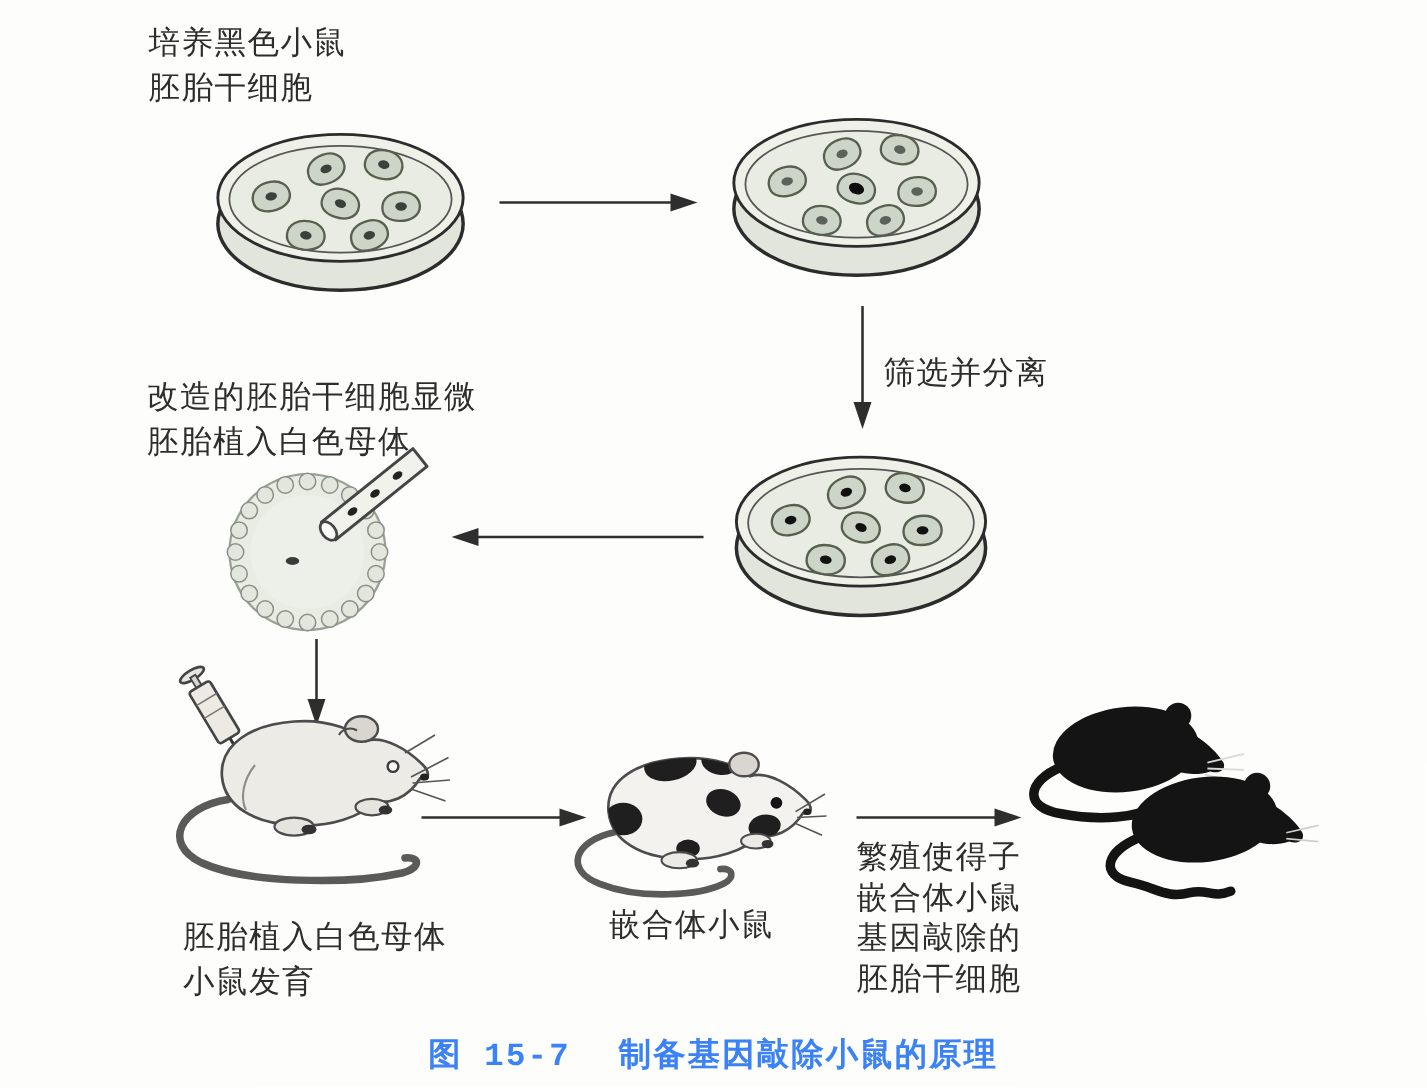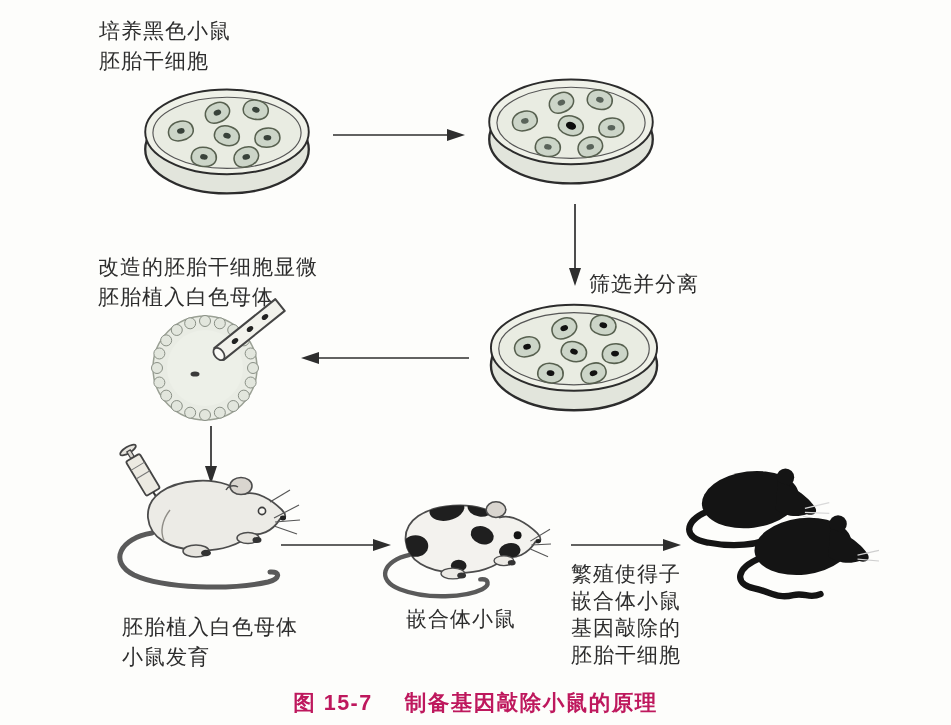--- a/index.html
+++ b/index.html
@@ -1,35 +1,35 @@
 <!DOCTYPE html>
 <html><head>
 <meta charset="utf-8">
 <style>
   html,body{margin:0;padding:0;background:#ffffff;}
   .canvas{position:relative;width:951px;height:725px;background:#fdfdfb;
-          font-family:Liberation Sans, sans-serif;color:#2d2d2d;overflow:hidden;}
+          font-family:Liberation Mono, monospace;color:#2d2d2d;overflow:hidden;}
   .lbl{position:absolute;font-size:21px;line-height:30px;white-space:pre-line;letter-spacing:1px;}
   .lbl.tight{line-height:27px;}
   .lbl.mh28{line-height:28px;}
   svg{position:absolute;overflow:visible;}
   .arrow line{stroke:#2e2e2e;stroke-width:1.7;}
   .arrow polygon{fill:#2e2e2e;}
   .caption{position:absolute;left:0;right:0;top:688px;text-align:center;
            font-weight:bold;font-size:21.5px;letter-spacing:1.5px;}
   .caption .num{margin-right:32px;}
 </style>
 </head>
 <body>
 
 <div class="canvas">
 
   <div class="lbl" style="left:99px;top:16px;">培养黑色小鼠
 胚胎干细胞</div>
-  <div class="lbl" style="left:589px;top:236px;margin-top:33px;">筛选并分离</div>
+  <div class="lbl" style="left:589px;top:236px;">筛选并分离</div>
   <div class="lbl" style="left:98px;top:252px;">改造的胚胎干细胞显微
 胚胎植入白色母体</div>
   <div class="lbl" style="left:406px;top:604px;">嵌合体小鼠</div>
   <div class="lbl" style="left:122px;top:612px;">胚胎植入白色母体
 小鼠发育</div>
   <div class="lbl tight" style="left:571px;top:560px;">繁殖使得子
 嵌合体小鼠
 基因敲除的
 胚胎干细胞</div>
 
@@ -274,17 +274,17 @@
       <ellipse cx="56" cy="38" rx="50" ry="29" transform="rotate(-7 56 38)" fill="#141414"></ellipse>
       <circle cx="92" cy="15" r="9" fill="#141414"></circle>
       <path d="M84,20 C102,24 118,38 123,47 C125,52 120,55 114,53 C102,57 90,54 82,48 Z" fill="#141414"></path>
       <g stroke="#cfcfcf" stroke-width="1.2" fill="none">
         <line x1="112" y1="47" x2="134" y2="42"></line>
           <line x1="112" y1="51" x2="134" y2="53"></line>
       </g>
     </g>
   </svg>
 
-  <div class="caption" style="color: #be185d;">
+  <div class="caption" style="color: #3b82f6;">
     <span class="num">图 15-7</span><span>制备基因敲除小鼠的原理</span>
   </div>
 
 </div>
 
 </body></html>

